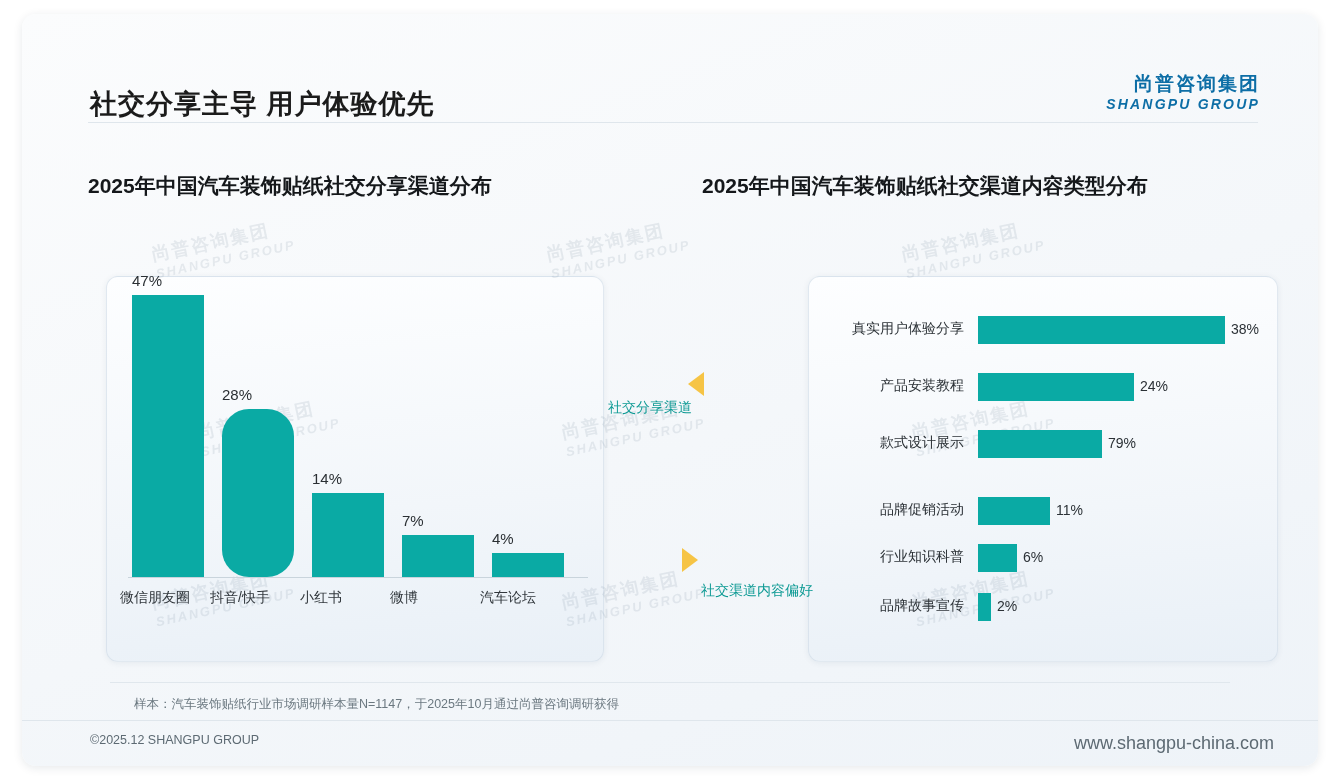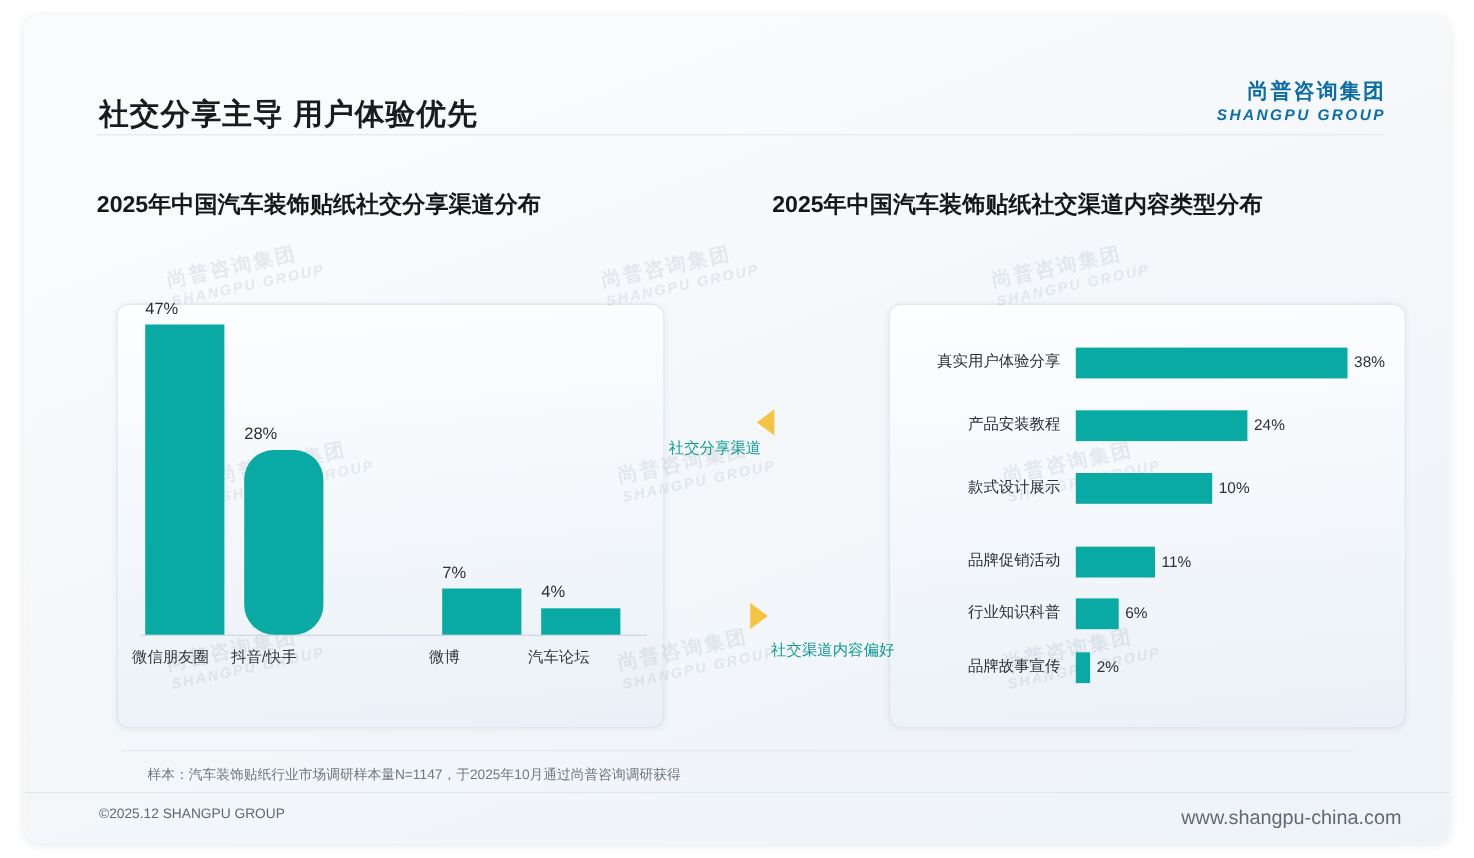--- a/index.html
+++ b/index.html
@@ -332,20 +332,26 @@
         <div class="vbar-label">微信朋友圈</div>
       </div>
 
       <div class="vbar-group" style="left:116px;">
         <div class="vbar" style="height:168px;border-radius:27px;">
           <div class="vbar-val">28%</div>
         </div>
         <div class="vbar-label">抖音/快手</div>
       </div>
 
+      <div class="vbar-group" style="left:206px;">
+        <div class="vbar" style="height:84px;">
+          <div class="vbar-val">14%</div>
+        </div>
+        <div class="vbar-label">小红书</div>
+      </div>
 
       <div class="vbar-group" style="left:296px;">
         <div class="vbar" style="height:42px;">
           <div class="vbar-val">7%</div>
         </div>
         <div class="vbar-label">微博</div>
       </div>
 
       <div class="vbar-group" style="left:386px;">
         <div class="vbar" style="height:24px;">
@@ -368,21 +374,21 @@
         <div class="hbar-val" style="left:423px;">38%</div>
       </div>
       <div class="hrow" style="top:77px;">
         <div class="hrow-label">产品安装教程</div>
         <div class="hbar" style="width:156px;"></div>
         <div class="hbar-val" style="left:332px;">24%</div>
       </div>
       <div class="hrow" style="top:134px;">
         <div class="hrow-label">款式设计展示</div>
         <div class="hbar" style="width:124px;"></div>
-        <div class="hbar-val" style="left:300px;">10%</div>
+        <div class="hbar-val" style="left:300px;">79%</div>
       </div>
       <div class="hrow" style="top:201px;">
         <div class="hrow-label">品牌促销活动</div>
         <div class="hbar" style="width:72px;"></div>
         <div class="hbar-val" style="left:248px;">11%</div>
       </div>
       <div class="hrow" style="top:248px;">
         <div class="hrow-label">行业知识科普</div>
         <div class="hbar" style="width:39px;"></div>
         <div class="hbar-val" style="left:215px;">6%</div>

